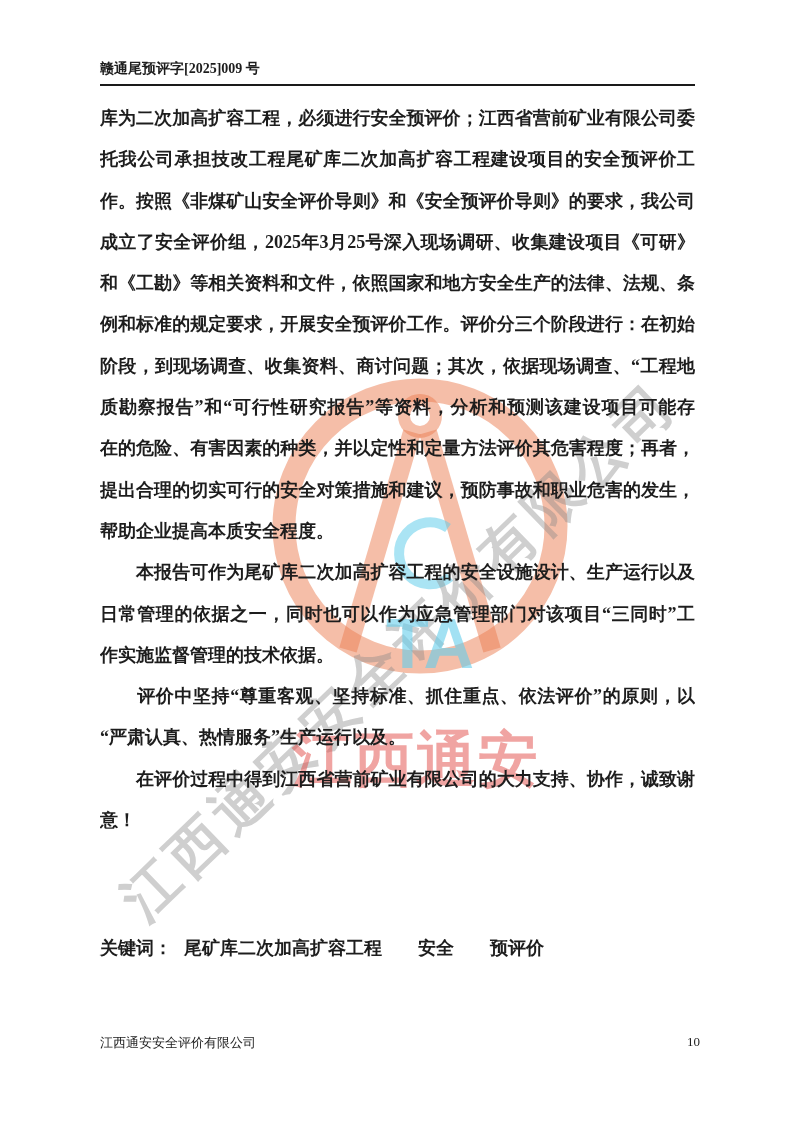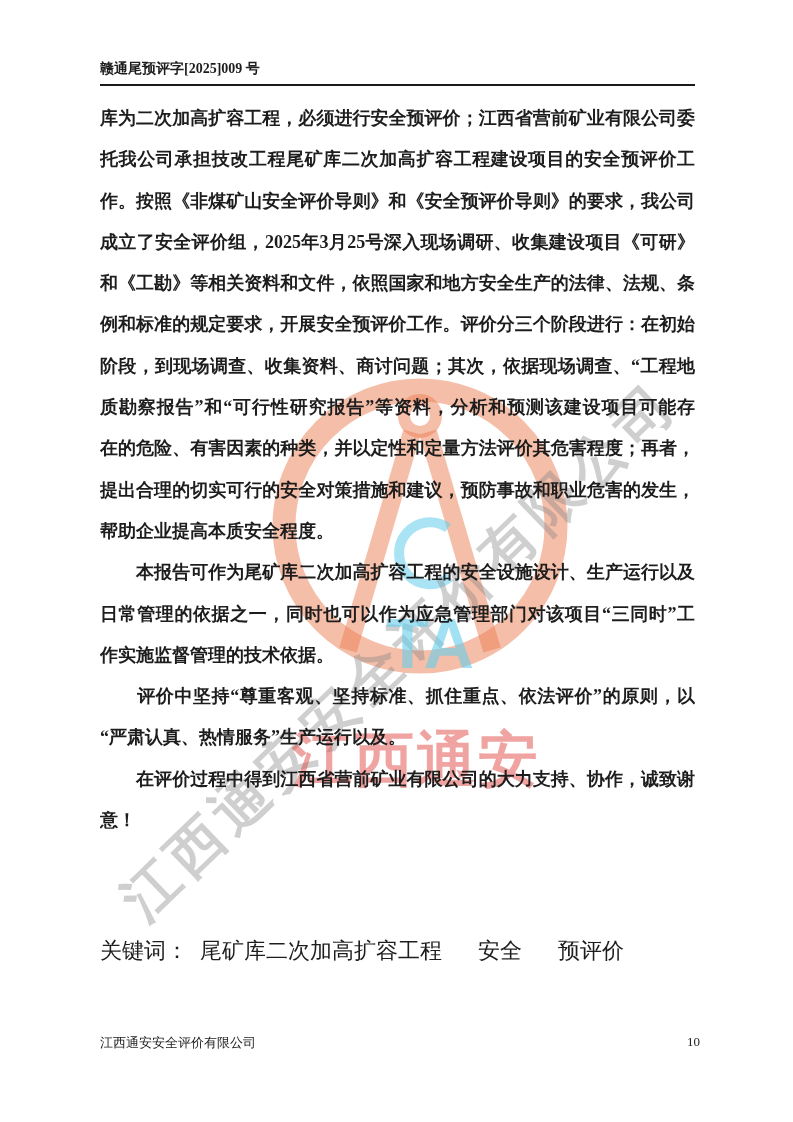--- a/index.html
+++ b/index.html
@@ -44,21 +44,21 @@
   .bline {
     height:41.3px; line-height:41.3px; font-size:18px;
     text-align:justify; text-align-last:justify; text-justify:inter-character;
     overflow:hidden;
     font-weight:bold;
   }
   .bline.end { text-align-last:left; }
   .keywords {
     position:absolute; left:100px; top:936px; width:595px; z-index:1;
     display:flex; align-items:baseline;
-    font-size:22px; font-weight:normal;
+    font-size:18px; font-weight:bold;
   }
   .kw-label { margin-right:12px; }
   .kw-term { margin-right:36px; }
   .footer {
     position:absolute; left:100px; top:1034px; width:600px; z-index:1;
     display:flex; justify-content:space-between;
     font-size:13px;
   }
 </style>
 </head>

